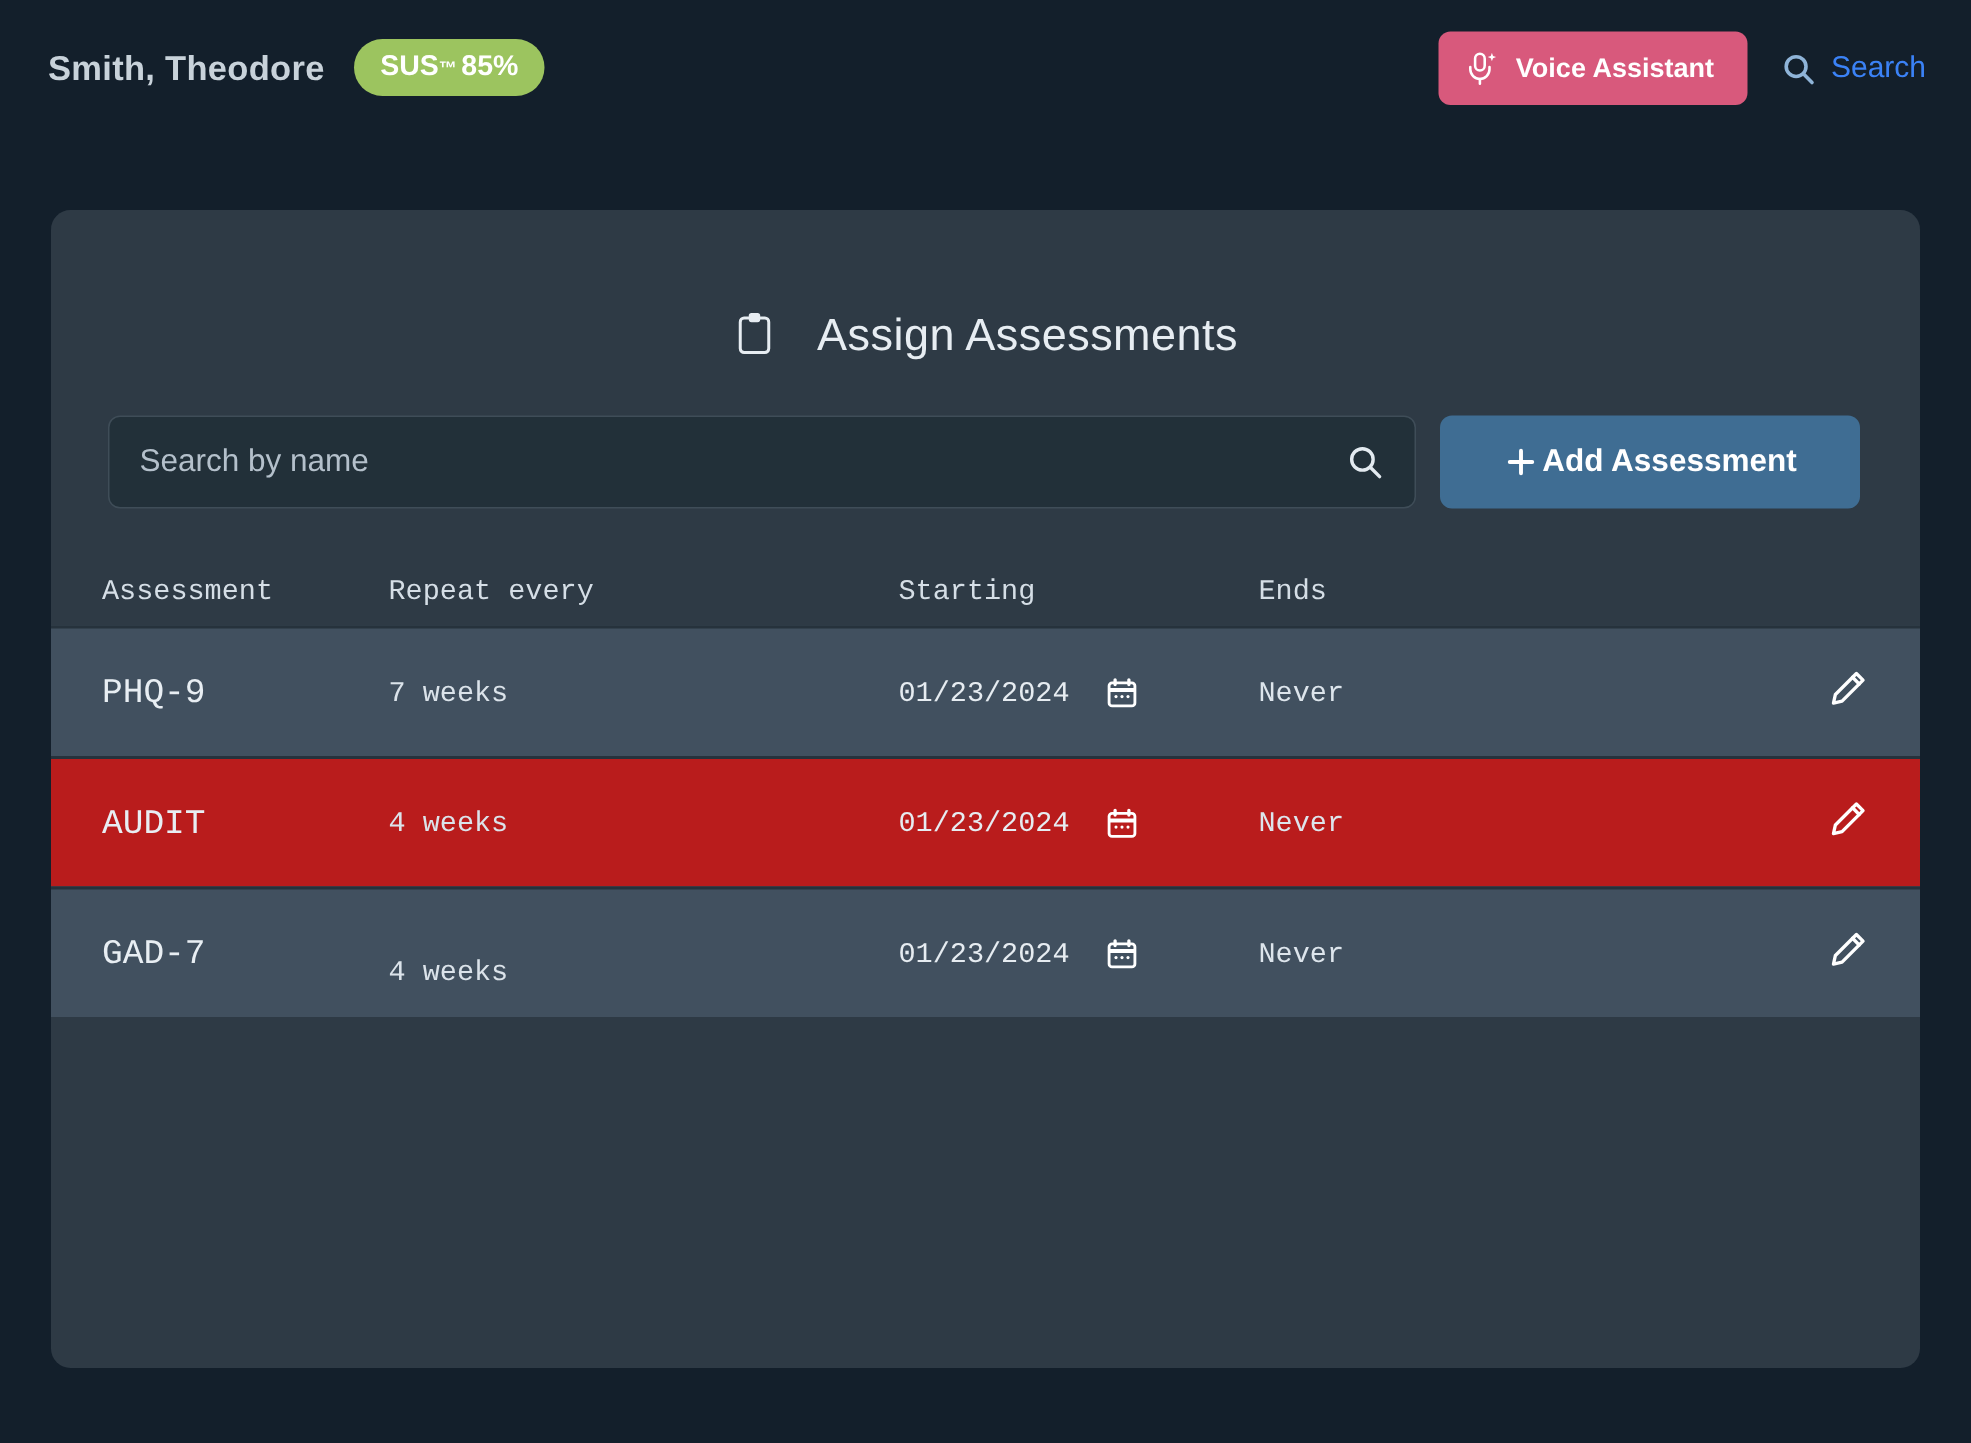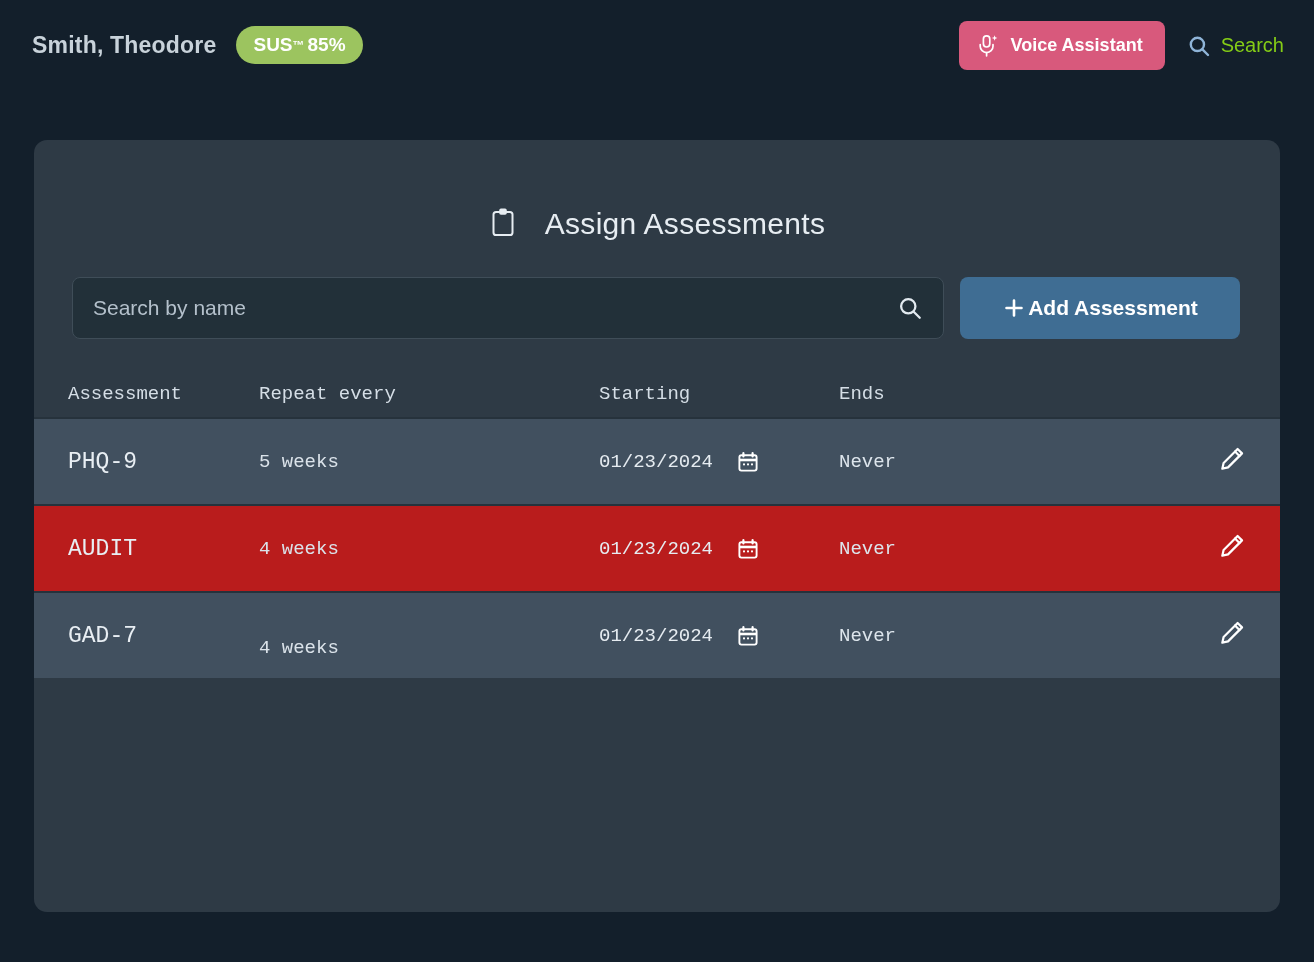--- a/index.html
+++ b/index.html
@@ -82,21 +82,21 @@
     font-family: "Liberation Sans", sans-serif;
     cursor: pointer;
     white-space: nowrap;
     justify-content: flex-end;
   }
 
   .search-link {
     display: inline-flex;
     align-items: center;
     gap: 10px;
-    color: #84cc16;
+    color: #3b82f6;
     font-size: 20px;
     cursor: pointer;
     white-space: nowrap;
     justify-content: space-between;
   }
   .search-link .glyph { color: #8fb4d8; display: flex; }
 
   
   .card {
     position: absolute;
@@ -302,21 +302,21 @@
     <div class="thead">
       <div class="col-assessment">Assessment</div>
       <div class="col-repeat">Repeat every</div>
       <div class="col-starting">Starting</div>
       <div class="col-ends">Ends</div>
       <div class="col-action"></div>
     </div>
 
     <div class="trow shade-light">
       <div class="col-assessment cell-name">PHQ-9</div>
-      <div class="col-repeat cell-repeat">5 weeks</div>
+      <div class="col-repeat cell-repeat">7 weeks</div>
       <div class="col-starting cell-date">
         <span>01/23/2024</span>
         <span class="cal-icon">
           <svg width="22" height="22" viewBox="0 0 22 22" fill="none" stroke="currentColor" stroke-width="1.9">
             <rect x="2.4" y="4.2" width="17.2" height="15.4" rx="2"></rect>
             <path d="M2.4 9h17.2" stroke-width="2.6"></path>
             <path d="M6.4 2.2v3.2M15.6 2.2v3.2" stroke-linecap="round" stroke-width="2.2"></path>
             <circle cx="7" cy="13.4" r="1.05" fill="currentColor" stroke="none"></circle>
             <circle cx="11" cy="13.4" r="1.05" fill="currentColor" stroke="none"></circle>
             <circle cx="15" cy="13.4" r="1.05" fill="currentColor" stroke="none"></circle>

